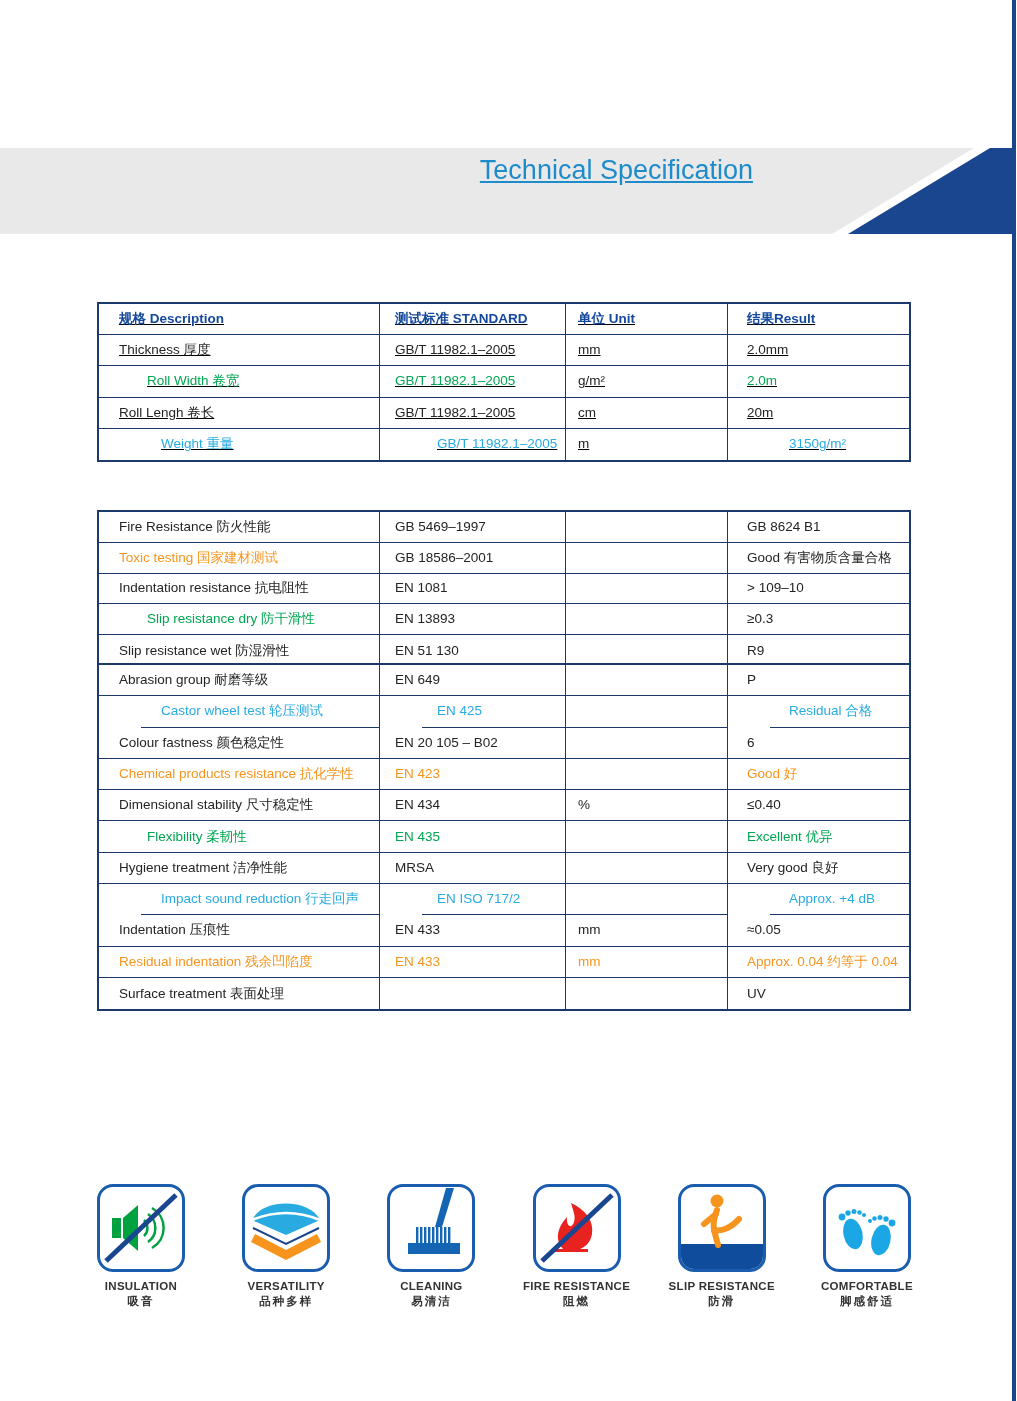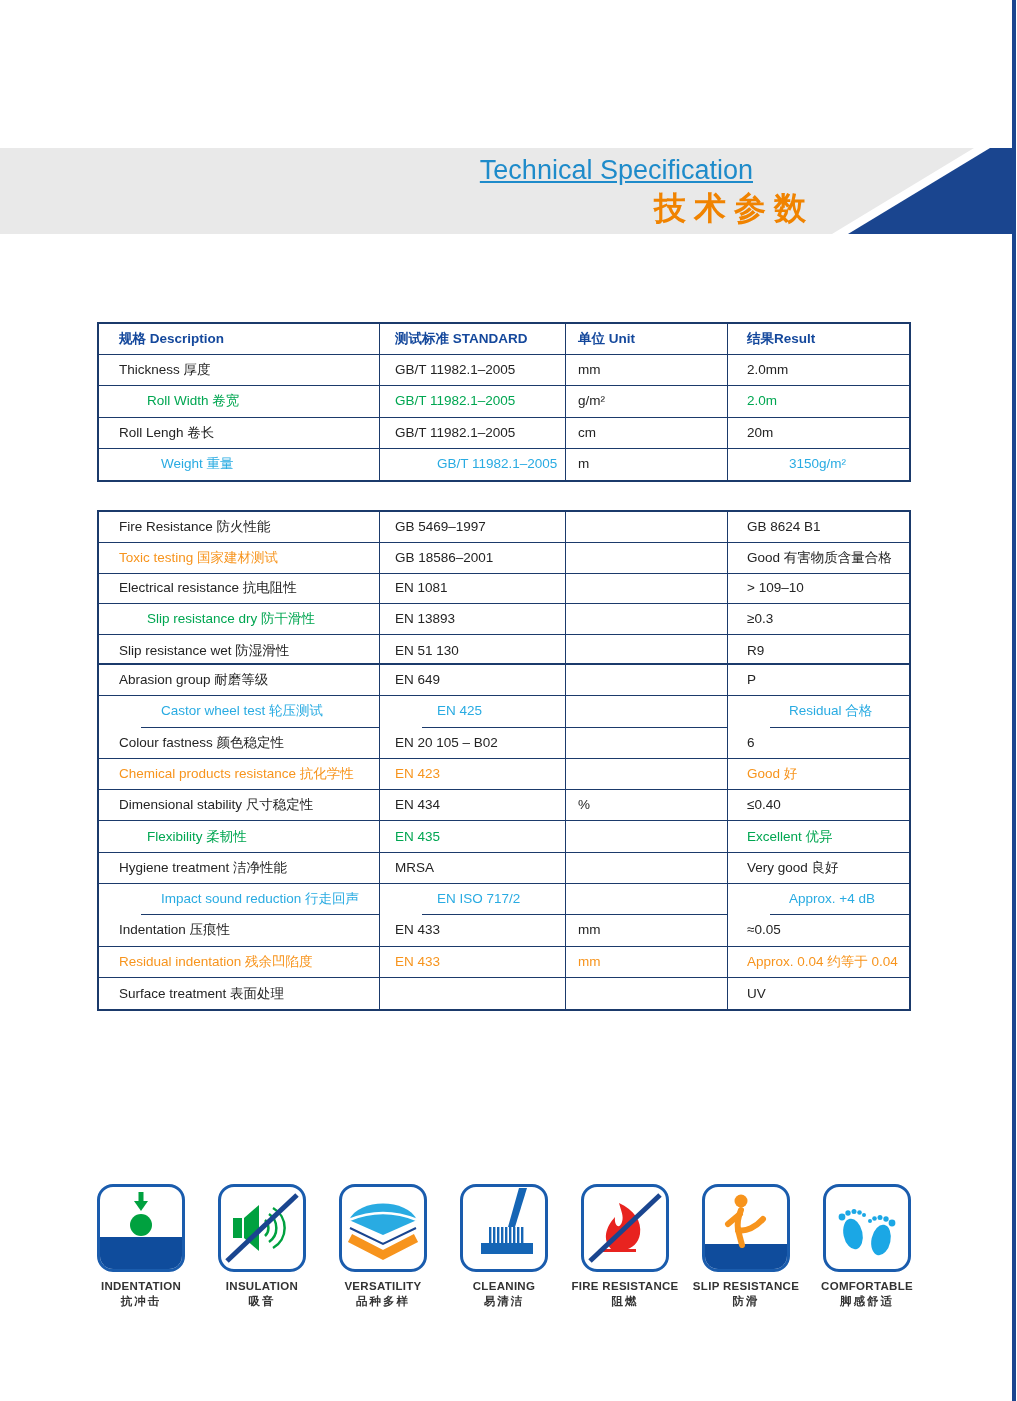--- a/index.html
+++ b/index.html
@@ -15,21 +15,21 @@
     clip-path:polygon(974px 0,992px 0,850px 86px,832px 86px);}
   .band-tri{position:absolute;inset:0;background:#1A458F;
     clip-path:polygon(990px 0,1012px 0,1012px 86px,848px 86px);}
   .title-en{position:absolute;top:7px;right:259px;font-size:27px;color:#1E8BCA;white-space:nowrap;text-decoration:underline;}
   .title-zh{position:absolute;top:39px;right:198px;font-size:32px;font-weight:bold;
     letter-spacing:8px;color:#F08300;white-space:nowrap;}
   
   .spec-table{position:absolute;left:97px;width:814px;box-sizing:border-box;
     border:2px solid #1B3A6B;background:#fff;display:grid;
     grid-template-columns:281px 186px 162px 1fr;}
-  .t1{top:322px;grid-auto-rows:31.2px;}
+  .t1{top:302px;grid-auto-rows:31.2px;text-decoration:underline;}
   .t2{top:510px;grid-auto-rows:30.8px;}
   .t3{top:663px;grid-auto-rows:31.3px;}
   .row{display:contents;}
   .cell{display:flex;align-items:center;padding-left:20px;font-size:13.5px;color:#242424;
     border-right:1px solid #1B3A6B;border-bottom:1px solid #1B3A6B;
     white-space:nowrap;overflow:hidden;line-height:1.05;}
   .cell:nth-child(2){padding-left:15px;}
   .cell:nth-child(3){padding-left:12px;}
   .cell:nth-child(4){padding-left:19px;border-right:none;}
   .row:last-child .cell{border-bottom:none;}
@@ -50,66 +50,53 @@
 <body>
 
 <div class="page">
 
   <div class="edge-line"></div>
 
   <div class="band">
     <div class="band-stripe"></div>
     <div class="band-tri"></div>
     <div class="title-en">Technical Specification</div>
-    <div class="title-zh">技术参数</div>
   </div>
 
   <div class="spec-table t1">
       <div class="row"><div class="cell th">规格 Description</div><div class="cell th">测试标准 STANDARD</div><div class="cell th">单位 Unit</div><div class="cell th">结果Result</div></div>
       <div class="row"><div class="cell">Thickness 厚度</div><div class="cell">GB/T 11982.1–2005</div><div class="cell">mm</div><div class="cell">2.0mm</div></div>
       <div class="row"><div class="cell c-green">Roll Width 卷宽</div><div class="cell c-green">GB/T 11982.1–2005</div><div class="cell">g/m²</div><div class="cell c-green">2.0m</div></div>
       <div class="row"><div class="cell">Roll Lengh 卷长</div><div class="cell">GB/T 11982.1–2005</div><div class="cell">cm</div><div class="cell">20m</div></div>
       <div class="row"><div class="cell c-cyan">Weight 重量</div><div class="cell c-cyan">GB/T 11982.1–2005</div><div class="cell">m</div><div class="cell c-cyan">3150g/m²</div></div>
     </div>
   <div class="spec-table t2">
       <div class="row"><div class="cell">Fire Resistance 防火性能</div><div class="cell">GB 5469–1997</div><div class="cell"></div><div class="cell">GB 8624 B1</div></div>
       <div class="row"><div class="cell c-orange">Toxic testing 国家建材测试</div><div class="cell">GB 18586–2001</div><div class="cell"></div><div class="cell">Good 有害物质含量合格</div></div>
-      <div class="row"><div class="cell">Electrical resistance 抗电阻性</div><div class="cell">EN 1081</div><div class="cell"></div><div class="cell">&gt; 109–10</div></div>
+      <div class="row"><div class="cell">Indentation resistance 抗电阻性</div><div class="cell">EN 1081</div><div class="cell"></div><div class="cell">&gt; 109–10</div></div>
       <div class="row"><div class="cell c-green">Slip resistance dry 防干滑性</div><div class="cell">EN 13893</div><div class="cell"></div><div class="cell">≥0.3</div></div>
       <div class="row"><div class="cell">Slip resistance wet 防湿滑性</div><div class="cell">EN 51 130</div><div class="cell"></div><div class="cell">R9</div></div>
     </div>
   <div class="spec-table t3">
       <div class="row"><div class="cell">Abrasion group 耐磨等级</div><div class="cell">EN 649</div><div class="cell"></div><div class="cell">P</div></div>
       <div class="row"><div class="cell c-cyan">Castor wheel test 轮压测试</div><div class="cell c-cyan">EN 425</div><div class="cell"></div><div class="cell c-cyan">Residual 合格</div></div>
       <div class="row"><div class="cell">Colour fastness 颜色稳定性</div><div class="cell">EN 20 105 – B02</div><div class="cell"></div><div class="cell">6</div></div>
       <div class="row"><div class="cell c-orange">Chemical products resistance 抗化学性</div><div class="cell c-orange">EN 423</div><div class="cell"></div><div class="cell c-orange">Good 好</div></div>
       <div class="row"><div class="cell">Dimensional stability 尺寸稳定性</div><div class="cell">EN 434</div><div class="cell">%</div><div class="cell">≤0.40</div></div>
       <div class="row"><div class="cell c-green">Flexibility 柔韧性</div><div class="cell c-green">EN 435</div><div class="cell"></div><div class="cell c-green">Excellent 优异</div></div>
       <div class="row"><div class="cell">Hygiene treatment 洁净性能</div><div class="cell">MRSA</div><div class="cell"></div><div class="cell">Very good 良好</div></div>
       <div class="row"><div class="cell c-cyan">Impact sound reduction 行走回声</div><div class="cell c-cyan">EN ISO 717/2</div><div class="cell"></div><div class="cell c-cyan">Approx. +4 dB</div></div>
       <div class="row"><div class="cell">Indentation 压痕性</div><div class="cell">EN 433</div><div class="cell">mm</div><div class="cell">≈0.05</div></div>
       <div class="row"><div class="cell c-orange">Residual indentation 残余凹陷度</div><div class="cell c-orange">EN 433</div><div class="cell c-orange">mm</div><div class="cell c-orange">Approx. 0.04 约等于 0.04</div></div>
       <div class="row"><div class="cell">Surface treatment 表面处理</div><div class="cell"></div><div class="cell"></div><div class="cell">UV</div></div>
     </div>
 
   <div class="icons">
 
 
-    <div class="icon-cell">
-      <div class="icon-box">
-        <svg viewBox="0 0 82 82">
-          <rect x="0" y="50" width="82" height="32" fill="#0F4C9C"></rect>
-          <rect x="38.5" y="5" width="5" height="10" fill="#00A13F"></rect>
-          <path d="M34 14 L48 14 L41 24 Z" fill="#00A13F"></path>
-          <circle cx="41" cy="38" r="11" fill="#00A13F"></circle>
-        </svg>
-      </div>
-      <div class="lab-en">INDENTATION</div>
-      <div class="lab-zh">抗冲击</div>
-    </div>
 
     <div class="icon-cell">
       <div class="icon-box">
         <svg viewBox="0 0 82 82">
           <g fill="#00A13F">
             <rect x="12" y="31" width="9" height="20"></rect>
             <path d="M23 31 L38 18 L38 64 L23 51 Z"></path>
           </g>
           <g stroke="#00A13F" fill="none" stroke-width="2.5">
             <path d="M44 33 A11 11 0 0 1 44 49"></path>

